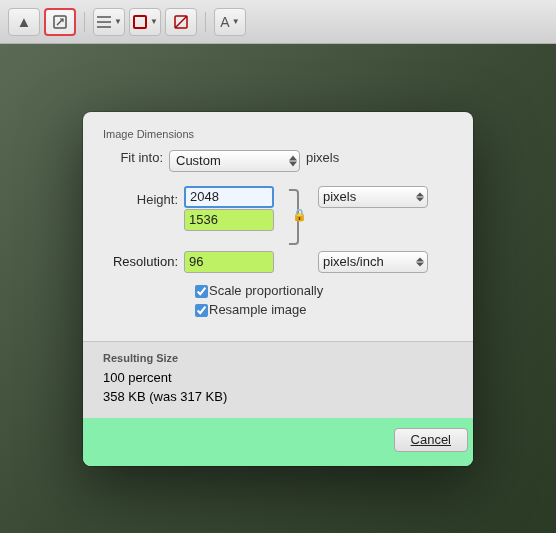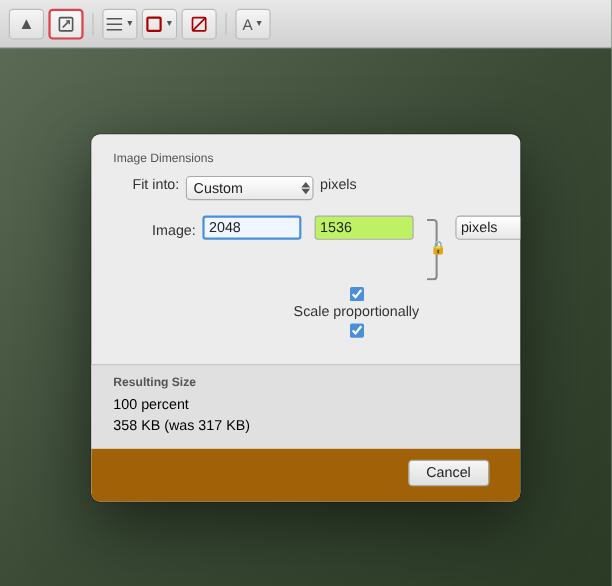--- a/index.html
+++ b/index.html
@@ -107,21 +107,21 @@
       gap: 6px;
     }
 
     .fit-label {
       color: #333;
       min-width: 60px;
       text-align: right;
     }
 
     .fit-select {
-      width: 116px;
+      width: 131px;
       height: 22px;
       border: 1px solid #aaa;
       border-radius: 4px;
       background: linear-gradient(to bottom, #fff, #e8e8e8);
       padding: 0 20px 0 6px;
       font-size: 13px;
       color: #222;
       appearance: none;
       -webkit-appearance: none;
       position: relative;
@@ -196,22 +196,22 @@
       height: 22px;
       display: flex;
       align-items: center;
       justify-content: flex-end;
       color: #333;
       min-width: 75px;
     }
 
     .inputs-col {
       display: flex;
-      flex-direction: row;
-      gap: 12px;
+      flex-direction: column;
+      gap: 1px;
     }
 
     .field-input {
       width: 90px;
       height: 22px;
       border: 1px solid #aaa;
       border-radius: 3px;
       padding: 0 4px;
       font-size: 13px;
       background: #bef264;
@@ -287,25 +287,24 @@
       font-size: 13px;
       color: #222;
       appearance: none;
       -webkit-appearance: none;
       cursor: pointer;
     }
 
     
     .checkbox-row {
       display: flex;
-      align-items: center;
+      align-items: flex-end;
       margin-bottom: 4px;
       margin-left: 92px;
       gap: 1px;
-      flex-direction: column;
     }
 
     .checkbox-row input[type="checkbox"] {
       width: 13px;
       height: 13px;
       accent-color: #4a90d9;
       cursor: pointer;
     }
 
     .checkbox-label {
@@ -332,23 +331,24 @@
       font-size: 13px;
       color: #000000;
       margin-bottom: 4px;
     }
 
     
     .dialog-footer {
       display: flex;
       justify-content: flex-end;
       align-items: center;
-      padding: 10px 28px 14px 16px;
+      padding: 10px 5px 14px 16px;
       gap: 8px;
-      background: #a16207;
+      background: #86efac;
+      text-decoration: underline;
     }
 
     .btn {
       height: 24px;
       padding: 0 16px;
       border-radius: 4px;
       font-size: 13px;
       cursor: pointer;
       border: 1px solid #aaa;
     }
@@ -428,21 +428,21 @@
           <div class="select-arrows">
             <div class="arrow-up"></div>
             <div class="arrow-down"></div>
           </div>
         </div>
         <span class="unit-label">pixels</span>
       </div>
 
       <div class="fields-section">
         <div class="labels-col">
-          <div class="field-label">Image:</div>
+          <div class="field-label">Height:</div>
         </div>
         <div class="inputs-col">
           <input type="text" class="field-input active-input" value="2048" style="">
           <input type="text" class="field-input" value="1536" style="">
         </div>
 
         <div class="chain-col">
           <div class="chain-bracket">
             <span class="lock-icon">🔒</span>
           </div>
@@ -458,27 +458,44 @@
               <option>mm</option>
             </select>
             <div style="position:absolute;right:4px;top:50%;transform:translateY(-50%);pointer-events:none;display:flex;flex-direction:column;gap:1px;">
               <div style="width:0;height:0;border-left:4px solid transparent;border-right:4px solid transparent;border-bottom:4px solid #555;"></div>
               <div style="width:0;height:0;border-left:4px solid transparent;border-right:4px solid transparent;border-top:4px solid #555;"></div>
             </div>
           </div>
         </div>
       </div>
 
+      <div style="display:flex; align-items:center; gap:6px; margin-bottom:10px;">
+        <div style="min-width:75px; text-align:right; height:22px; display:flex; align-items:center; justify-content:flex-end;">Resolution:</div>
+        <input type="text" class="field-input" value="96" style="">
+
+        <div style="width:22px;"></div>
+        <div class="unit-select-wrapper" style="margin-left:10px;">
+          <select class="unit-select">
+            <option>pixels/inch</option>
+            <option>pixels/cm</option>
+          </select>
+          <div style="position:absolute;right:4px;top:50%;transform:translateY(-50%);pointer-events:none;display:flex;flex-direction:column;gap:1px;">
+            <div style="width:0;height:0;border-left:4px solid transparent;border-right:4px solid transparent;border-bottom:4px solid #555;"></div>
+            <div style="width:0;height:0;border-left:4px solid transparent;border-right:4px solid transparent;border-top:4px solid #555;"></div>
+          </div>
+        </div>
+      </div>
 
       <div class="checkbox-row">
         <input type="checkbox" id="scale-prop" checked="" style="">
         <label for="scale-prop" class="checkbox-label">Scale proportionally</label>
       </div>
       <div class="checkbox-row">
         <input type="checkbox" id="resample" checked="" style="">
+        <label for="resample" class="checkbox-label">Resample image</label>
       </div>
 
     </div>
 
     <div class="result-section">
       <div class="result-header">Resulting Size</div>
       <div class="result-value">100 percent</div>
       <div class="result-value">358 KB (was 317 KB)</div>
     </div>
 

